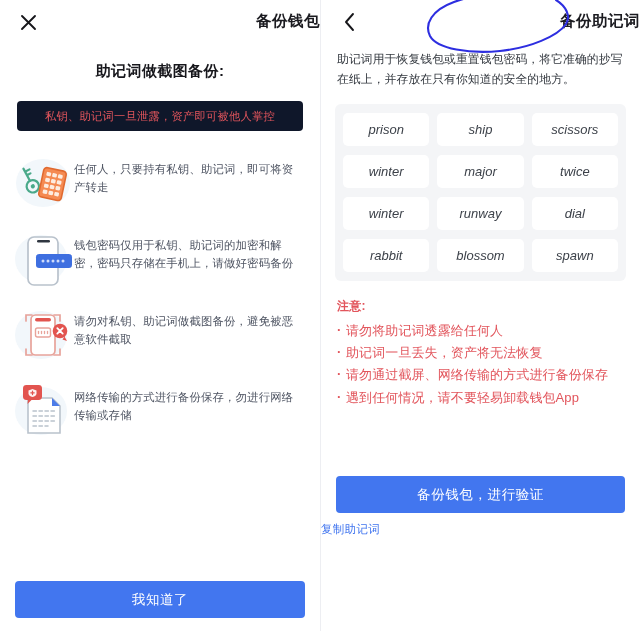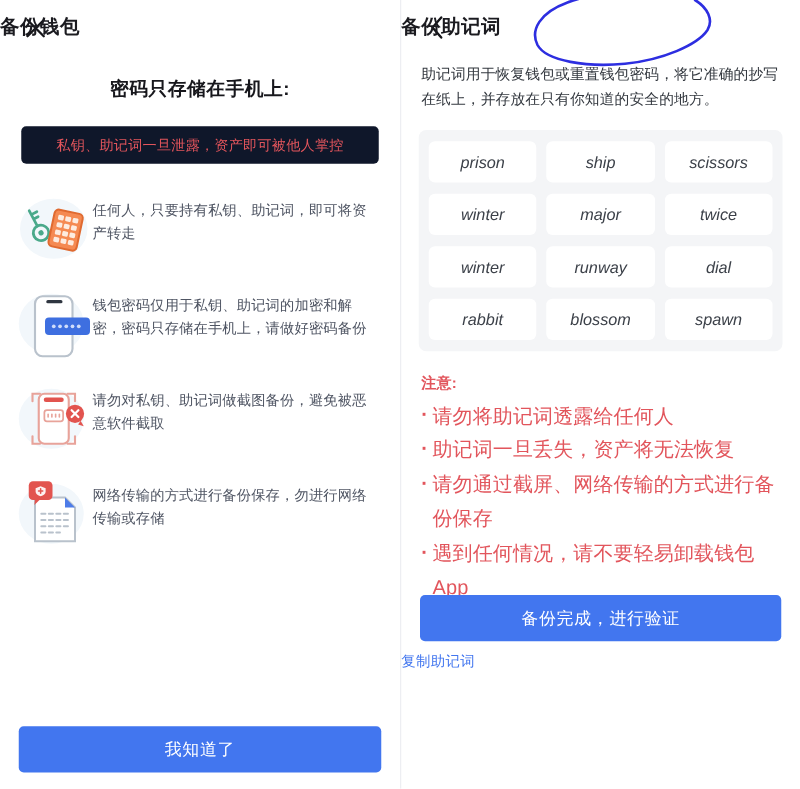--- a/index.html
+++ b/index.html
@@ -18,21 +18,21 @@
   .hdr { position: relative; height: 46px; }
   .nav-icon {
     position: absolute; left: 14px; top: 8px;
     width: 28px; height: 28px;
     display: flex; align-items: center; justify-content: center;
     cursor: pointer;
   }
   .nav-icon svg { display: block; }
   .hdr-title {
     position: absolute; left: 0; right: 0; top: 11px;
-    text-align: left;
+    text-align: right;
     font-size: 15.5px; font-weight: bold; color: #1b1b20;
     letter-spacing: .5px;
   }
 
   
   .sec-title {
     margin-top: 16px;
     text-align: center;
     font-size: 15px; font-weight: bold; color: #17171c;
     letter-spacing: .4px;
@@ -96,21 +96,21 @@
     background: #fff;
     border-radius: 5px;
     height: 33px;
     display: flex; align-items: center; justify-content: center;
     font-size: 13px; color: #3c4149;
     cursor: pointer;
   }
   .notes { margin: 17px 16px 0 16px; color: #e2555c; }
   .notes-h { font-size: 12px; font-weight: bold; margin-bottom: 5px; letter-spacing:.2px;}
   .note-li {
-    font-size: 16px; line-height: 1.72; letter-spacing: .1px;
+    font-size: 13px; line-height: 1.72; letter-spacing: .1px;
     position: relative; padding-left: 9px;
   }
   .note-li::before {
     content: "·"; position: absolute; left: 0; top: -1px; font-weight: bold;
   }
   .btn-verify { bottom: 118px; }
   .copy-link {
     position: absolute; left: 0; right: 0; bottom: 94px;
     text-align: left; font-size: 11.5px; color: #4276ef;
     cursor: pointer; letter-spacing: .3px;
@@ -125,21 +125,21 @@
 
     <div class="hdr">
       <div class="nav-icon">
         <svg width="17" height="17" viewBox="0 0 17 17">
           <path d="M2 2 L15 15 M15 2 L2 15" stroke="#16161a" stroke-width="1.9" fill="none" stroke-linecap="round"></path>
         </svg>
       </div>
       <div class="hdr-title">备份钱包</div>
     </div>
 
-    <div class="sec-title">密码只存储在手机上:</div>
+    <div class="sec-title">助记词做截图备份:</div>
 
     <div class="warn-banner">
       <span>私钥、助记词一旦泄露，资产即可被他人掌控</span>
     </div>
 
     <div class="tips">
 
       <div class="tip">
         <div class="tip-ico">
           <svg viewBox="0 0 62 62">
@@ -272,21 +272,21 @@
     </div>
 
     <div class="notes">
       <div class="notes-h">注意:</div>
       <div class="note-li">请勿将助记词透露给任何人</div>
       <div class="note-li">助记词一旦丢失，资产将无法恢复</div>
       <div class="note-li">请勿通过截屏、网络传输的方式进行备份保存</div>
       <div class="note-li">遇到任何情况，请不要轻易卸载钱包App</div>
     </div>
 
-    <button class="btn-primary btn-verify">备份完成，进行验证</button>
+    <button class="btn-primary btn-verify">备份钱包，进行验证</button>
     <div class="copy-link">复制助记词</div>
   </div>
 
   <svg class="annot" viewBox="0 0 190 62">
     <path d="M120 2 C96 -3 60 -1 36 8 C14 16 6 30 12 42 C19 55 52 60 82 57 C112 54 140 42 148 30 C153 22 148 12 138 6" fill="none" stroke="#2d2ee0" stroke-width="2.1" stroke-linecap="round"></path>
   </svg>
 
 </div>
 
 </body></html>

